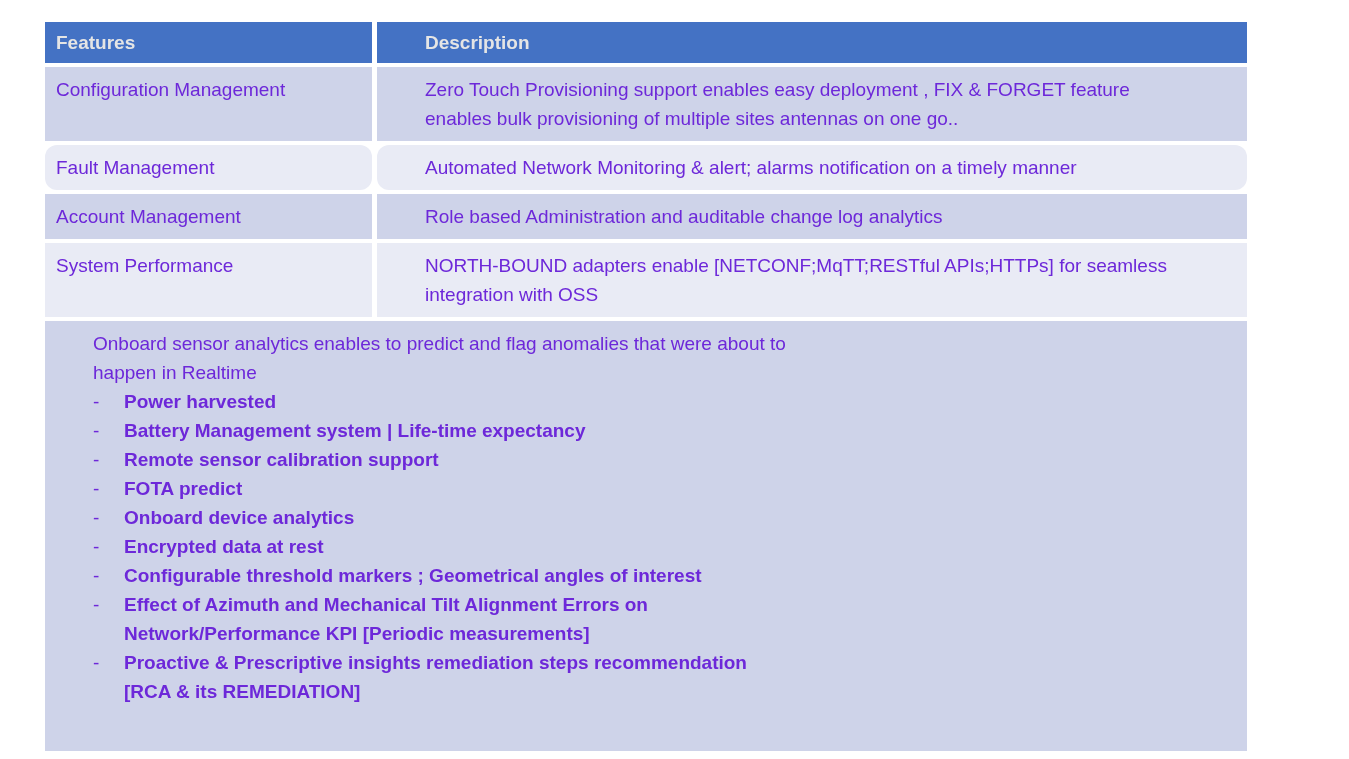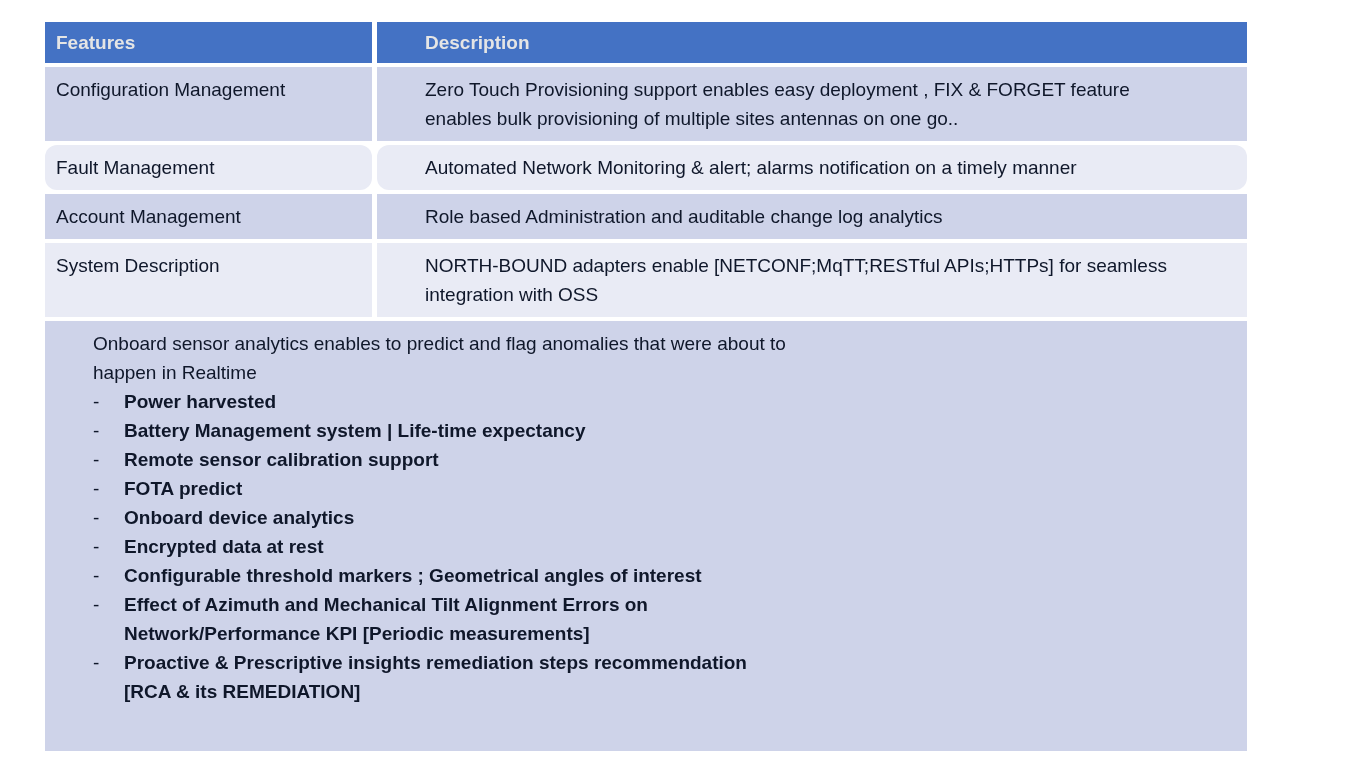--- a/index.html
+++ b/index.html
@@ -26,21 +26,21 @@
   }
   .trow {
     display: flex;
     gap: 5px;
   }
   .cell {
     box-sizing: border-box;
     padding: 8px 11px;
     font-size: 19px;
     line-height: 29px;
-    color: #0f172a;
+    color: #6d28d9;
   }
   .fcol { flex: 0 0 327px; width: 327px; }
   .dcol { flex: 1; padding-left: 48px; }
   .header-row .cell {
     background: #4472C4;
     color: #e5e5e5;
     font-weight: bold;
     min-height: 40px;
     padding-top: 6px;
     padding-bottom: 6px;
@@ -88,21 +88,21 @@
     </div>
 
     <div class="trow band-dark row-account">
       <div class="cell fcol">Account Management</div>
       <div class="cell dcol">
         <span class="dline">Role based Administration and auditable change log analytics</span>
       </div>
     </div>
 
     <div class="trow band-light row-integration">
-      <div class="cell fcol">System Description</div>
+      <div class="cell fcol">System Performance</div>
       <div class="cell dcol">
         <span class="dline">NORTH-BOUND adapters enable [NETCONF;MqTT;RESTful APIs;HTTPs] for seamless</span>
         <span class="dline">integration with OSS</span>
       </div>
     </div>
 
     <div class="trow band-dark row-ram360">
       <div class="cell dcol">
         <span class="dline">Onboard sensor analytics enables to predict and flag anomalies that were about to</span>
         <span class="dline">happen in Realtime</span>

